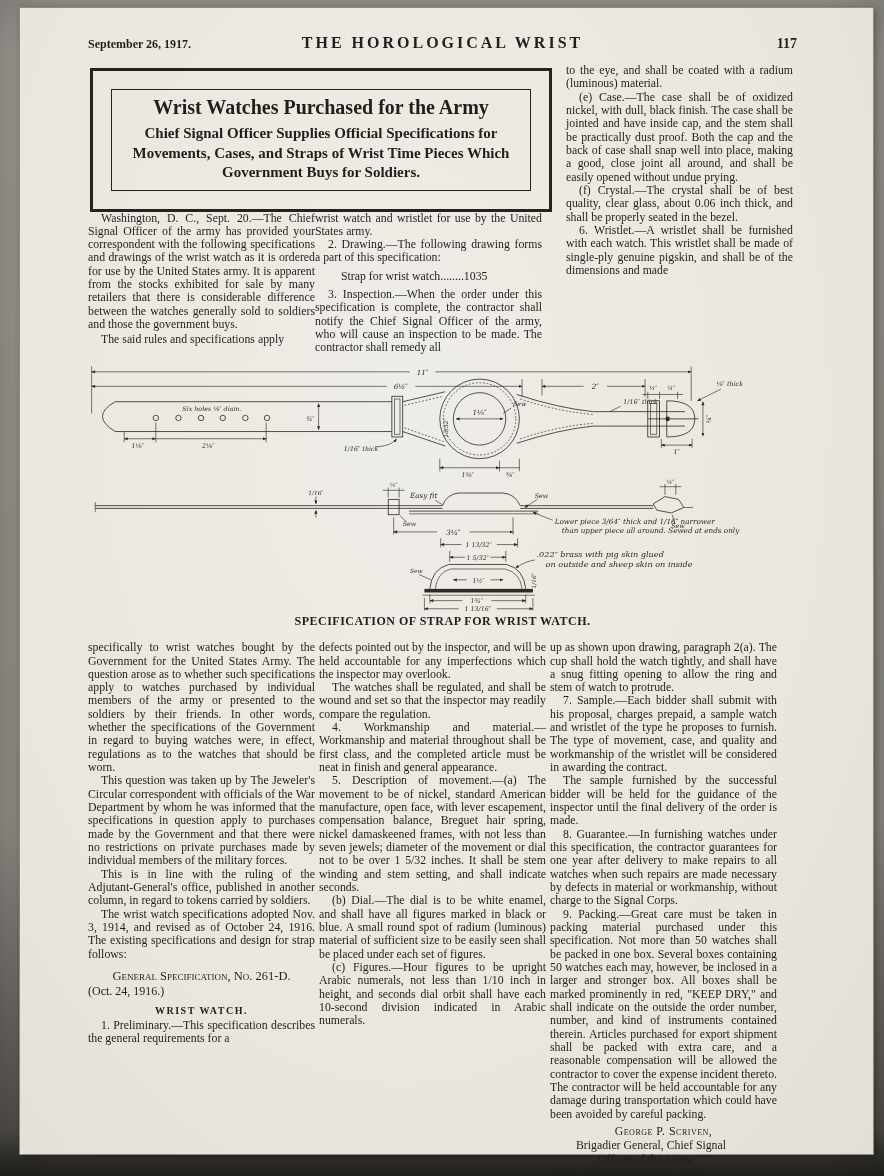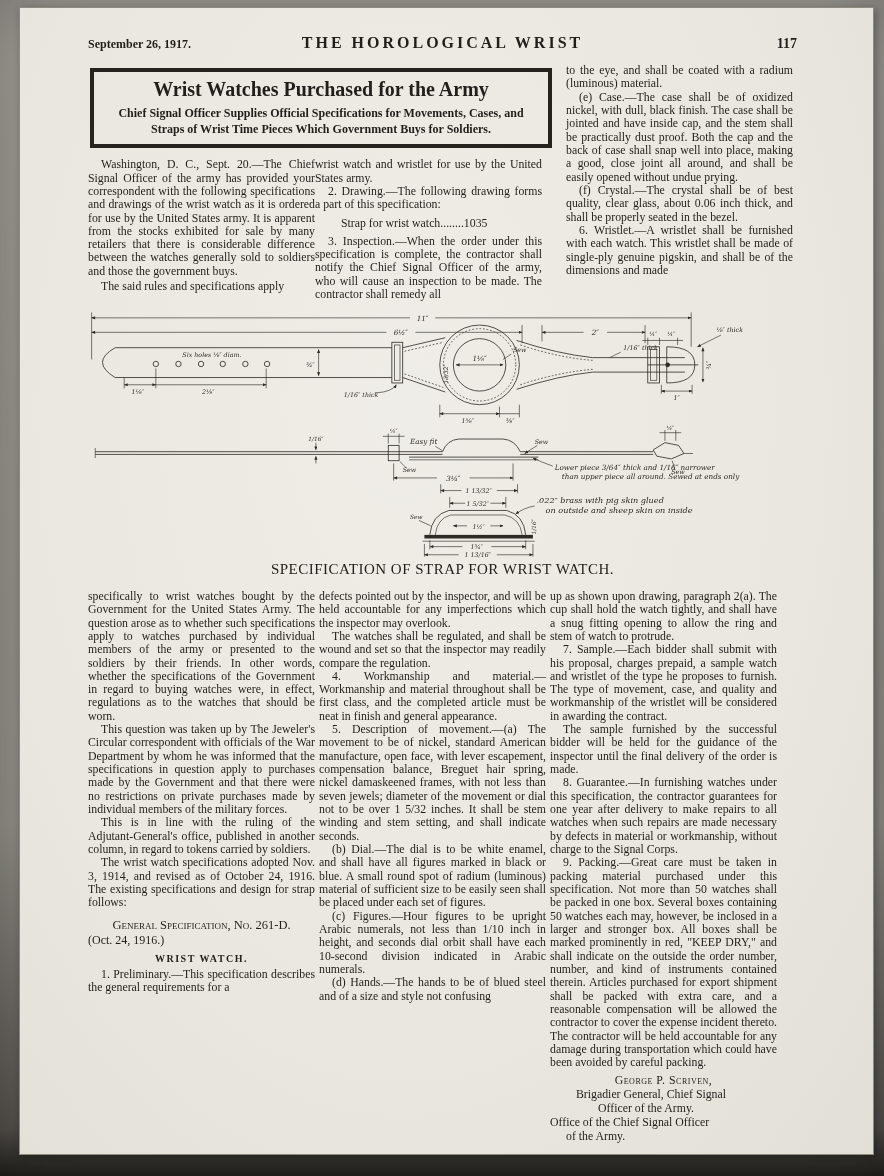--- a/index.html
+++ b/index.html
@@ -10,34 +10,34 @@
   .paper{position:absolute;left:19px;top:7px;right:10px;bottom:21px;
          background:radial-gradient(ellipse at 45% 35%, #efede7 0%, #eae7e0 60%, #e2dfd7 100%);
          border:1px solid #8e8a80;box-shadow:2px 2px 8px rgba(0,0,0,.35);
          padding:26px 76px 0 68px;box-sizing:border-box;}
   .hdr{display:flex;align-items:baseline;margin-bottom:12px;}
   .hdr-date{width:170px;font-size:12px;font-weight:bold;}
   .hdr-title{flex:1;text-align:center;font-size:16px;font-weight:bold;letter-spacing:3px;}
   .hdr-page{width:170px;text-align:right;font-size:14px;font-weight:bold;}
   .top-section{display:flex;gap:12px;}
   .top-left{width:466px;flex:none;}
-  .titlebox{border:3px solid #26231e;padding:0;margin:4px 2px 10px 2px;}
+  .titlebox{border:3px solid #26231e;padding:18px;margin:4px 2px 0 2px;}
   .titlebox-inner{border:1px solid #26231e;padding:6px 8px 7px 8px;text-align:center;}
   .tb-title{font-size:20px;font-weight:bold;margin-bottom:5px;}
-  .tb-sub{font-size:12px;font-weight:bold;line-height:1.3;}
+  .tb-sub{font-size:15px;font-weight:bold;line-height:1.3;}
   .twocol{display:flex;}
   .col{width:227px;flex:none;font-size:11.8px;line-height:1.13;text-align:justify;}
   .col p{margin:0;text-indent:13px;}
   .col p.noindent{text-indent:0;}
   .col p.sp{margin-top:2px;}
   .spec-line{margin:5px 0 5px 0 !important;text-indent:0 !important;text-align:left !important;padding-left:26px;}
   .diagram-wrap{margin-top:6px;}
   .diagram-wrap svg{display:block;width:100%;height:auto;}
   .caption{text-align:center;margin-top:2px;}
-  .cap1{font-size:15px;font-weight:normal;letter-spacing:.5px;}
+  .cap1{font-size:12px;font-weight:bold;letter-spacing:.5px;}
   .cap2{font-size:10px;margin-top:2px;}
   .bottom-section{display:flex;gap:4px;margin-top:12px;}
   .spec-head{text-align:center;font-variant:small-caps;font-size:12.5px;margin:8px 0 2px 0 !important;text-indent:0 !important;}
   .spec-date{text-align:left;font-size:12px;margin:0 0 6px 0 !important;text-indent:0 !important;}
   .spec-sub{text-align:center;font-size:10px;font-weight:bold;letter-spacing:1.5px;margin:6px 0 3px 0 !important;text-indent:0 !important;}
   .sig{font-size:11.8px;line-height:1.2;margin-top:3px;}
   .sig div{text-indent:0;}
   .sig-name{text-align:center;font-variant:small-caps;letter-spacing:.5px;}
   .sig-l1{padding-left:26px;}
   .sig-l2{padding-left:48px;}
@@ -281,21 +281,20 @@
         <p class="spec-sub">WRIST WATCH.</p>
         <p>1. Preliminary.—This specification describes the general requirements for a</p>
       </div>
       <div class="col">
         <p class="noindent">defects pointed out by the inspector, and will be held accountable for any imperfections which the inspector may overlook.</p>
         <p>The watches shall be regulated, and shall be wound and set so that the inspector may readily compare the regulation.</p>
         <p>4. Workmanship and material.—Workmanship and material throughout shall be first class, and the completed article must be neat in finish and general appearance.</p>
         <p>5. Description of movement.—(a)  The movement to be of nickel, standard American manufacture, open face, with lever escapement, compensation balance, Breguet hair spring, nickel damaskeened frames, with not less than seven jewels; diameter of the movement or dial not to be over 1 5/32 inches.  It shall be stem winding and stem setting, and shall indicate seconds.</p>
         <p>(b) Dial.—The dial is to be white enamel, and shall have all figures marked in black or blue.  A small round spot of radium (luminous) material of sufficient size to be easily seen shall be placed under each set of figures.</p>
         <p>(c) Figures.—Hour figures to be upright Arabic numerals, not less than 1/10 inch in height, and seconds dial orbit shall have each 10-second division indicated in Arabic numerals.</p>
-        <p>(d) Hands.—The hands to be of blued steel and of a size and style not confusing</p>
       </div>
       <div class="col">
         <p class="noindent">up as shown upon drawing, paragraph 2(a).  The cup shall hold the watch tightly, and shall have a snug fitting opening to allow the ring and stem of watch to protrude.</p>
         <p>7. Sample.—Each bidder shall submit with his proposal, charges prepaid, a sample watch and wristlet of the type he proposes to furnish.  The type of movement, case, and quality and workmanship of the wristlet will be considered in awarding the contract.</p>
         <p>The sample furnished by the successful bidder will be held for the guidance of the inspector until the final delivery of the order is made.</p>
         <p>8. Guarantee.—In furnishing watches under this specification, the contractor guarantees for one year after delivery to make repairs to all watches when such repairs are made necessary by defects in material or workmanship, without charge to the Signal Corps.</p>
         <p>9. Packing.—Great care must be taken in packing material purchased under this specification.  Not more than 50 watches shall be packed in one box.  Several boxes containing 50 watches each may, however, be inclosed in a larger and stronger box. All boxes shall be marked prominently in red, "KEEP DRY," and shall indicate on the outside the order number, number, and kind of instruments contained therein. Articles purchased for export shipment shall be packed with extra care, and a reasonable compensation will be allowed the contractor to cover the expense incident thereto.  The contractor will be held accountable for any damage during transportation which could have been avoided by careful packing.</p>
         <div class="sig">
           <div class="sig-name">George P. Scriven,</div>
           <div class="sig-l1">Brigadier General, Chief Signal</div>

